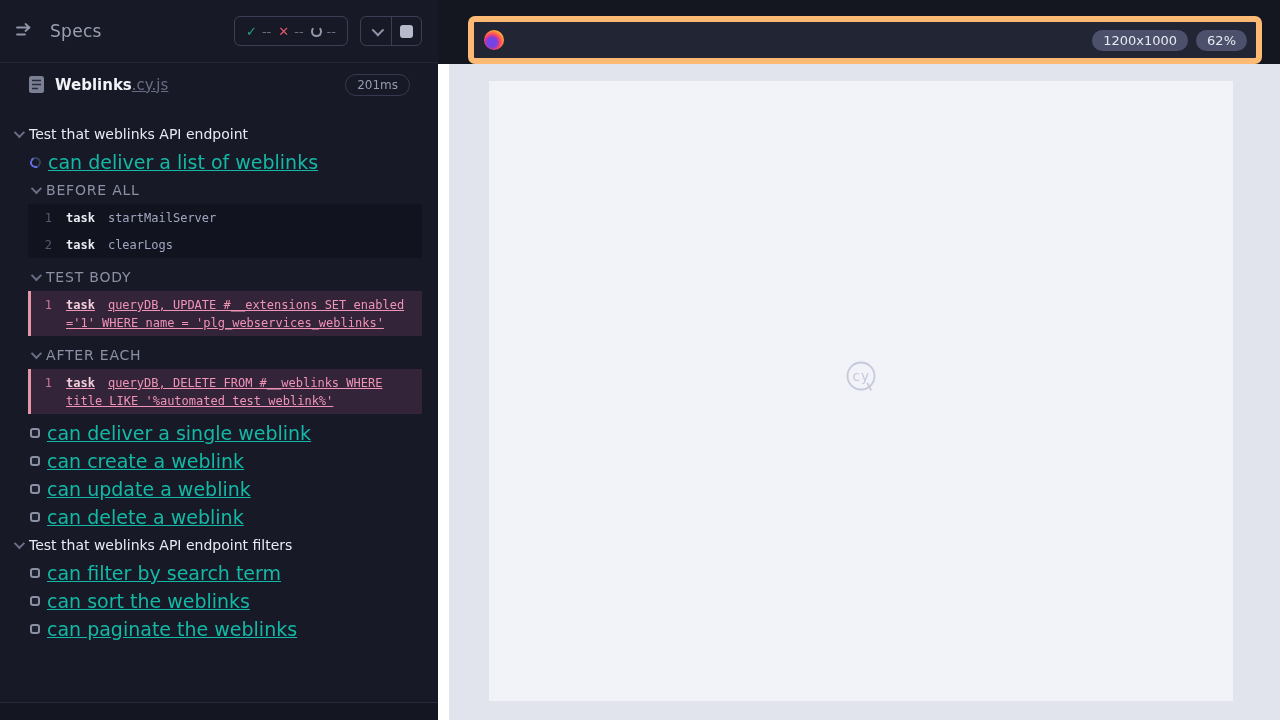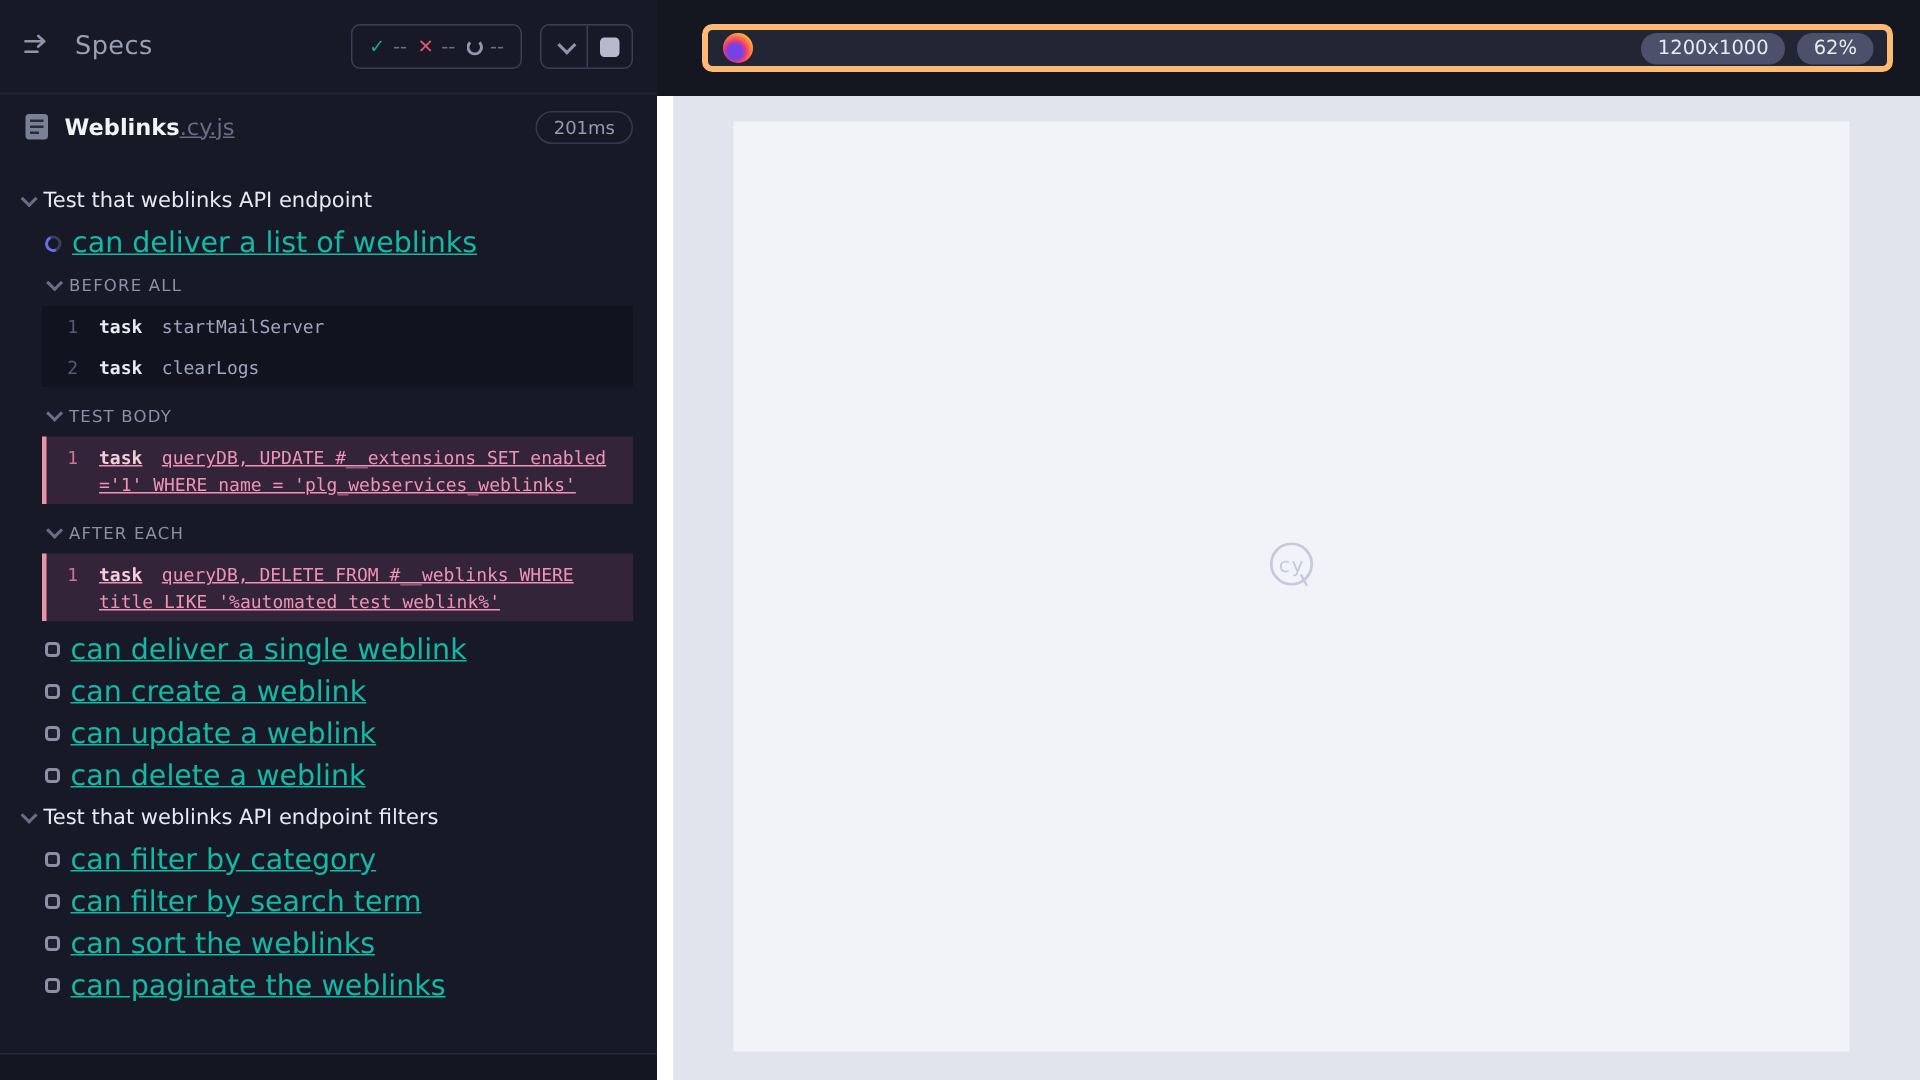--- a/index.html
+++ b/index.html
@@ -18,53 +18,53 @@
   .stat { display:flex; align-items:center; gap:5px; font-size:13px; color:#6a6f85; }
   .icon-check { color:#23a47a; font-size:13px; font-weight:bold; }
   .icon-x { color:#e25767; font-size:13px; font-weight:bold; }
   .icon-ring { width:11px; height:11px; border-radius:50%; border:2px solid #9298ac; border-top-color:transparent; display:inline-block; }
   .btn-group { display:flex; border:1px solid #3b3f55; border-radius:6px; height:30px; overflow:hidden; }
   .btn-group .hbtn { width:30px; display:flex; align-items:center; justify-content:center; cursor:pointer; }
   .btn-group .hbtn + .hbtn { border-left:1px solid #3b3f55; }
   .chev { width:9px; height:9px; border-right:2px solid #8f94a8; border-bottom:2px solid #8f94a8; transform:rotate(45deg) translateY(-2px); }
   .stop-sq { width:13px; height:13px; background:#b6bacb; border-radius:3px; }
 
-  .spec-row { height:43px; display:flex; align-items:center; padding:0 16px; cursor:pointer; }
+  .spec-row { height:43px; display:flex; align-items:center; padding:0 28px; cursor:pointer; }
   .spec-file-icon { margin-right:10px; flex:none; display:flex; }
   .spec-name { color:#f2f3f7; font-size:15px; font-weight:bold; }
   .spec-ext { color:#686d84; font-size:15px;text-decoration:underline; }
   .duration-badge { margin-left:auto; border:1px solid #353950; border-radius:12px; color:#959bb0; font-size:12px; padding:3px 11px; }
 
   .tree { padding-top:14px; }
   .row { height:28px; display:flex; align-items:center; cursor:pointer; }
   .suite-row { padding-left:14px; gap:7px; }
   .suite-label { color:#e7eaf3; font-size:14px;text-align:center; }
   .chev-sm { width:8px; height:8px; border-right:2px solid #696e84; border-bottom:2px solid #696e84; transform:rotate(45deg) translateY(-2px); flex:none; }
   .test-row { padding-left:30px; gap:7px; }
   .test-label { color:#14b8a6; font-size:19px;text-decoration:underline; }
   .spinner { width:11px; height:11px; border-radius:50%; border:2.5px solid #3a3f58; border-left-color:#6470ea; border-bottom-color:#6470ea; transform:rotate(20deg); flex:none; }
   .box-icon { width:10px; height:10px; border:2px solid #8b90a4; border-radius:3px; background:#1d2030; flex:none; }
   .section-row { padding-left:31px; gap:7px; }
-  .section-label { color:#8b90a4; font-size:11px; letter-spacing:.8px; }
+  .section-label { color:#8b90a4; font-size:14px; letter-spacing:.8px; }
 
   .cmd-group { margin-left:28px; width:394px; margin-bottom:5px; font-family:"DejaVu Sans Mono", monospace; }
   .cmd-row { background:#11141f; display:flex; padding:5px 8px 4px 0; font-size:12px; line-height:18px; cursor:pointer; }
   .cmd-num { width:24px; text-align:right; color:#565b72; flex:none; margin-right:14px; }
   .cmd-body { flex:1; color:#a0a6c0; }
   .cmd-name { font-weight:bold; color:#e9ebf3; margin-right:13px; }
   .cmd-group.hl .cmd-row { background:#342439; border-left:3px solid #e695a5; }
   .cmd-group.hl .cmd-num { width:21px; color:#c97795; }
   .cmd-group.hl .cmd-name { color:#f3cdd9; }
   .cmd-group.hl .cmd-body { color:#ef93b7;text-decoration:underline; }
 
   .reporter-footer { position:absolute; left:0; bottom:0; width:438px; height:18px; background:#141722; border-top:1px solid #262a3a; }
 
   
   .aut-header { position:absolute; left:438px; top:0; right:0; height:64px; background:#14171f; }
-  .url-bar { position:absolute; left:30px; right:18px; top:16px; height:32px; background:#222534; border:4px solid #fdba74; border-radius:7px; display:flex; align-items:center; padding:0 9px 0 10px; cursor:text; }
+  .url-bar { position:absolute; left:30px; right:18px; top:16px; height:48px; background:#222534; border:6px solid #fdba74; border-radius:7px; display:flex; align-items:center; padding:0 9px 0 10px; cursor:text; }
   .firefox-icon { width:20px; height:20px; border-radius:50%; flex:none;
     background: radial-gradient(circle at 40% 62%, #7542e5 0 27%, #c23b9e 38%, #ff4f5e 50%, #ff8a3c 64%, #ffc24b 78%, #ff9640 100%); }
   .badges { margin-left:auto; display:flex; gap:8px; align-items:center; }
   .vbadge { background:#4c506a; color:#e8eaf2; font-size:13px; border-radius:12px; padding:3px 11px; }
 
   .aut-main { position:absolute; left:449px; top:64px; right:0; bottom:0; background:#e2e4ed; }
   .aut-page { position:absolute; left:40px; top:17px; width:744px; height:620px; background:#f2f3f8; }
   .cy-watermark { position:absolute; left:50%; top:48%; transform:translate(-50%,-50%); }
 </style>
 </head>
@@ -186,24 +186,20 @@
       <span class="test-label">can delete a weblink</span>
     </div>
 
     <div class="row suite-row">
       <span class="chev-sm"></span>
       <span class="suite-label">Test that weblinks API endpoint filters</span>
     </div>
 
     <div class="row test-row">
       <span class="box-icon"></span>
-      <span class="test-label">can filter by category</span>
-    </div>
-    <div class="row test-row">
-      <span class="box-icon"></span>
       <span class="test-label">can filter by search term</span>
     </div>
     <div class="row test-row">
       <span class="box-icon"></span>
       <span class="test-label">can sort the weblinks</span>
     </div>
     <div class="row test-row">
       <span class="box-icon"></span>
       <span class="test-label">can paginate the weblinks</span>
     </div>

